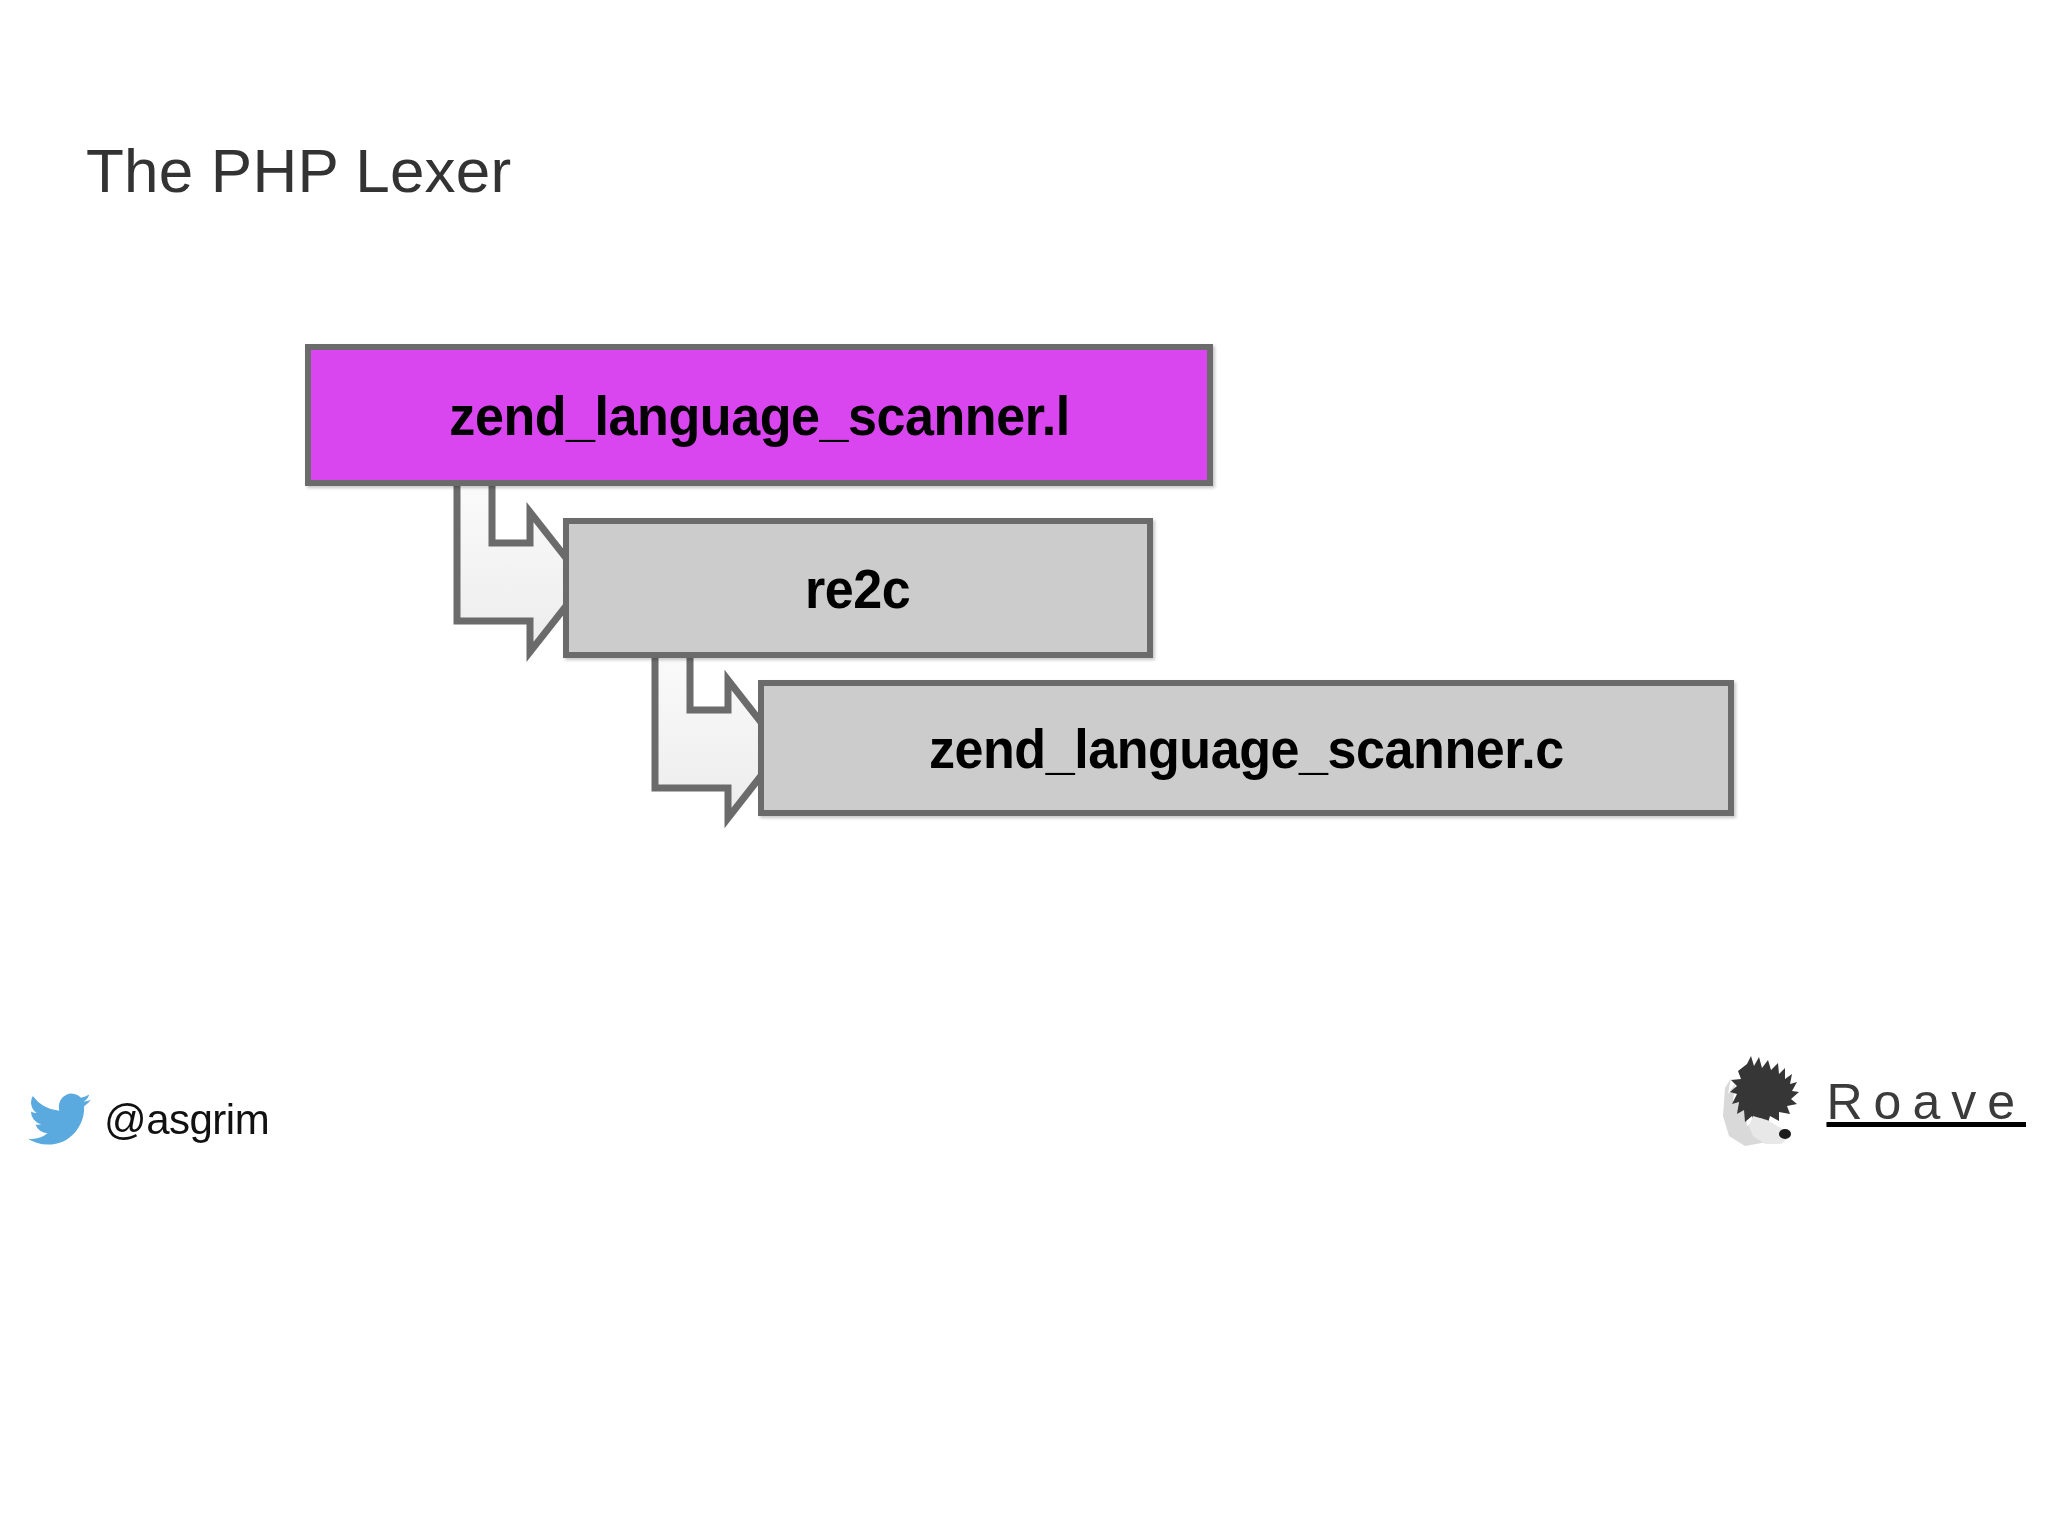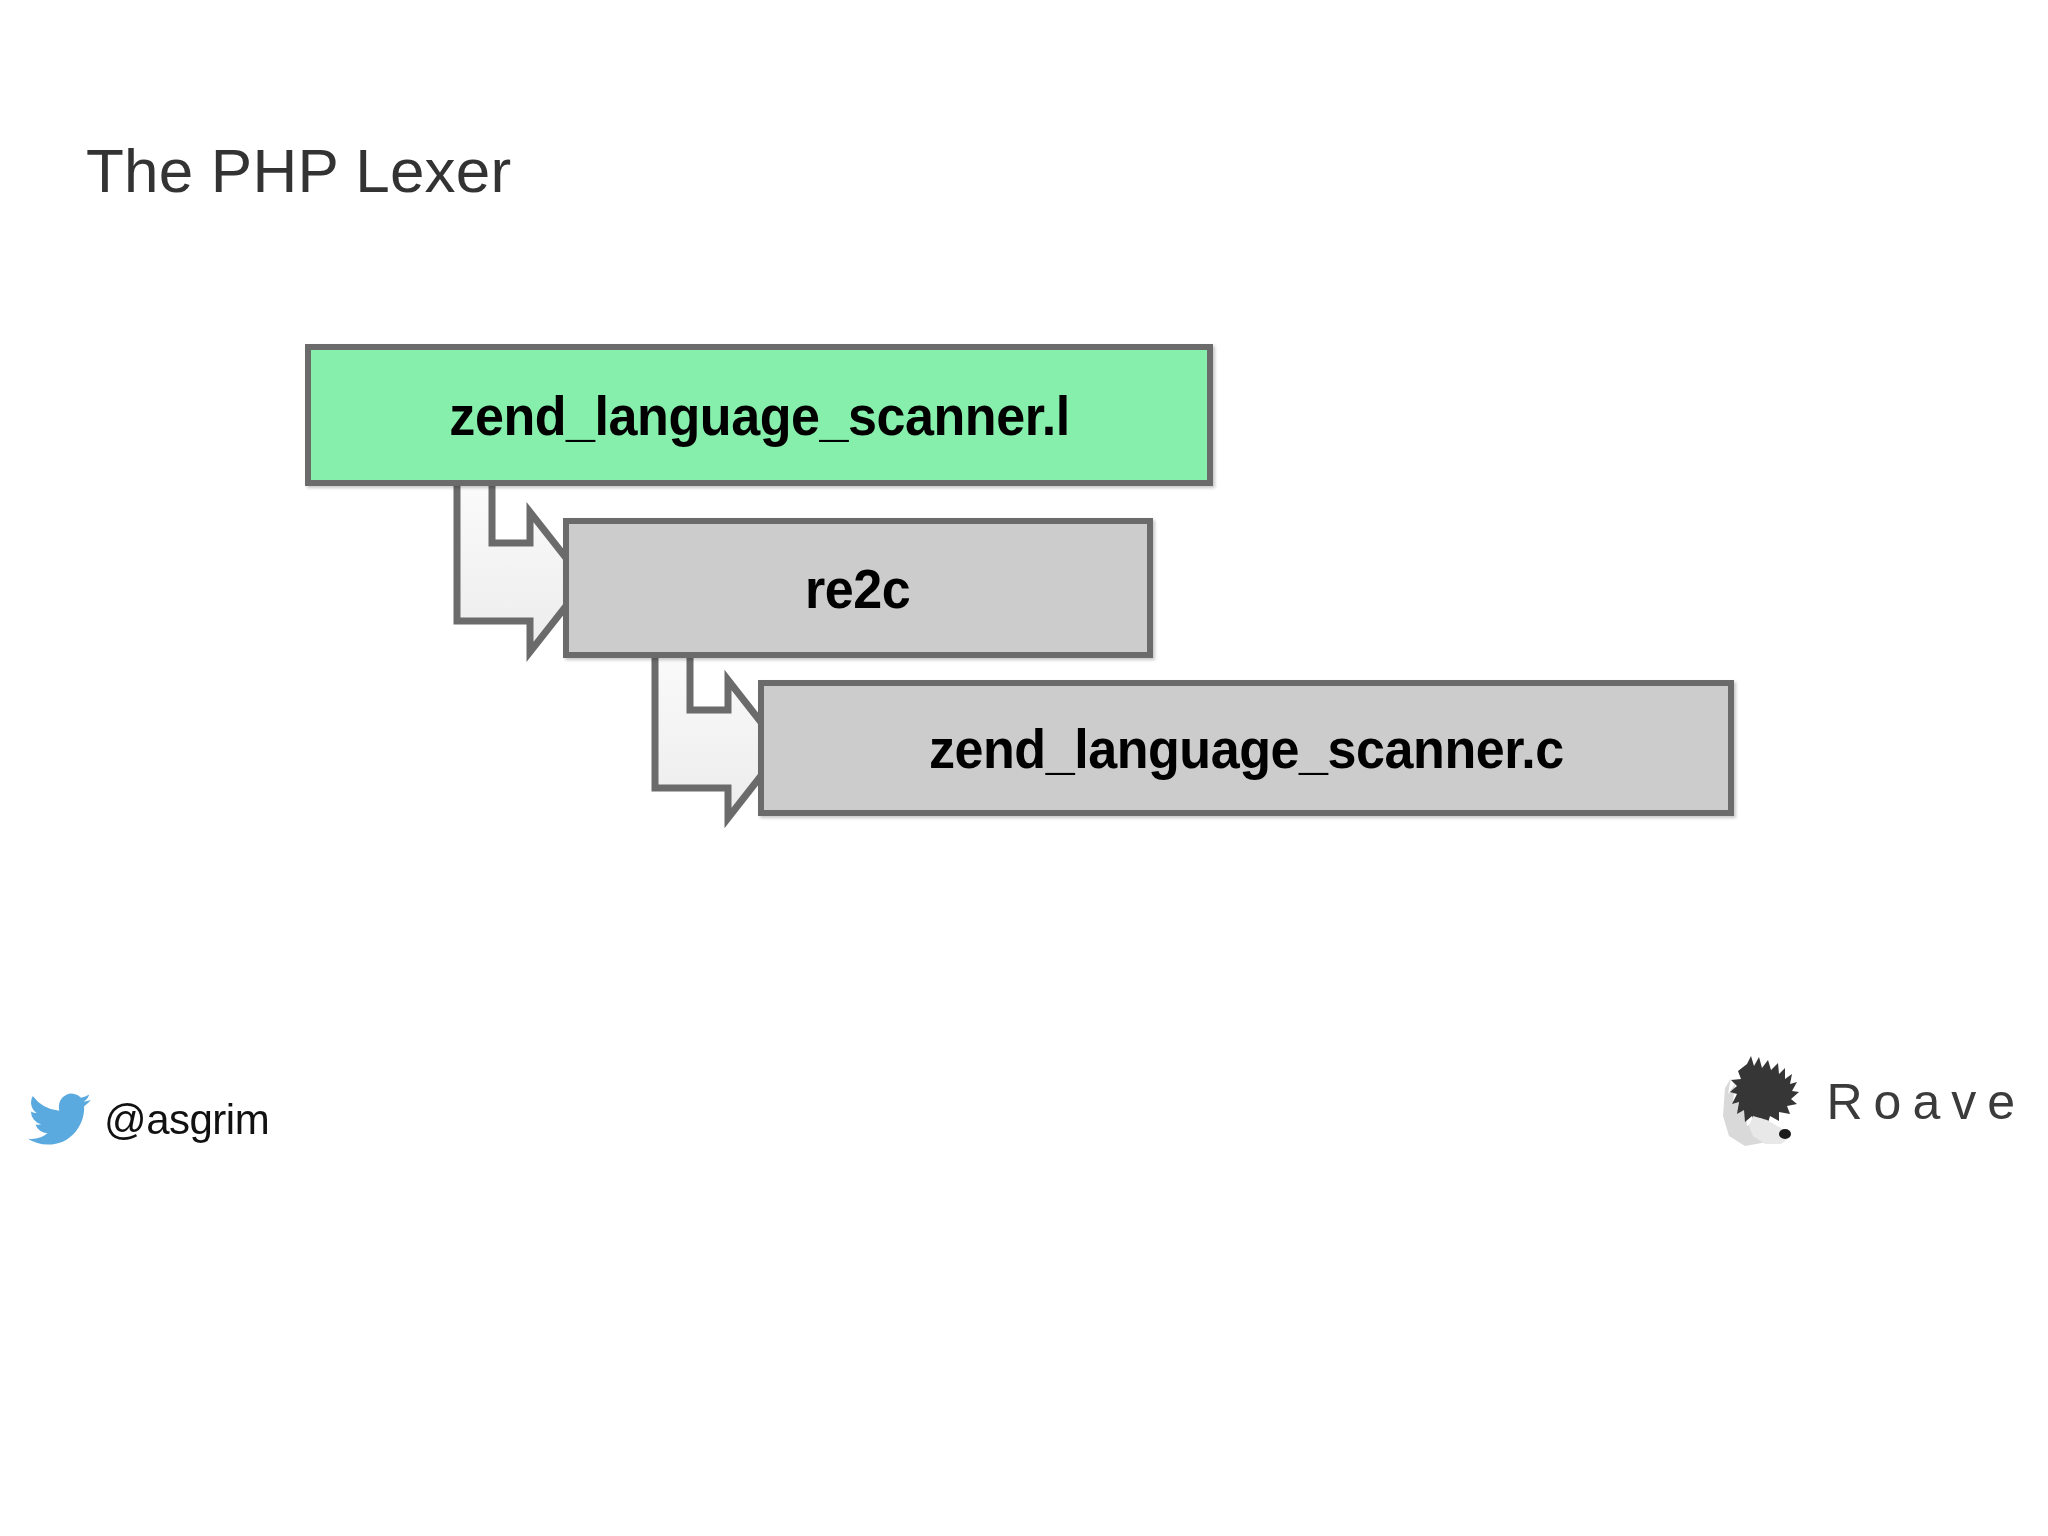--- a/index.html
+++ b/index.html
@@ -57,21 +57,21 @@
     letter-spacing: -0.5px;
     transform: scaleX(0.93);
     white-space: nowrap;
   }
 
   #node-scanner-l {
     left: 305px;
     top: 344px;
     width: 908px;
     height: 142px;
-    background: #86efac;
+    background: #d946ef;
   }
   #node-re2c {
     left: 563px;
     top: 512px;
     width: 590px;
     height: 140px;
     background: #cccccc;
     margin-top: 6px;
   }
   #node-scanner-c {
@@ -109,20 +109,21 @@
   }
 
   
   #roave-logo {
     position: absolute;
     right: 18px;
     bottom: 22px;
     display: flex;
     align-items: center;
     gap: 19px;
+    text-decoration: underline;
   }
   #roave-wordmark {
     font-size: 50px;
     color: #3b3b3b;
     font-weight: 400;
     letter-spacing: 11px;
     padding-right: 4px;
   }
 </style>
 </head>

